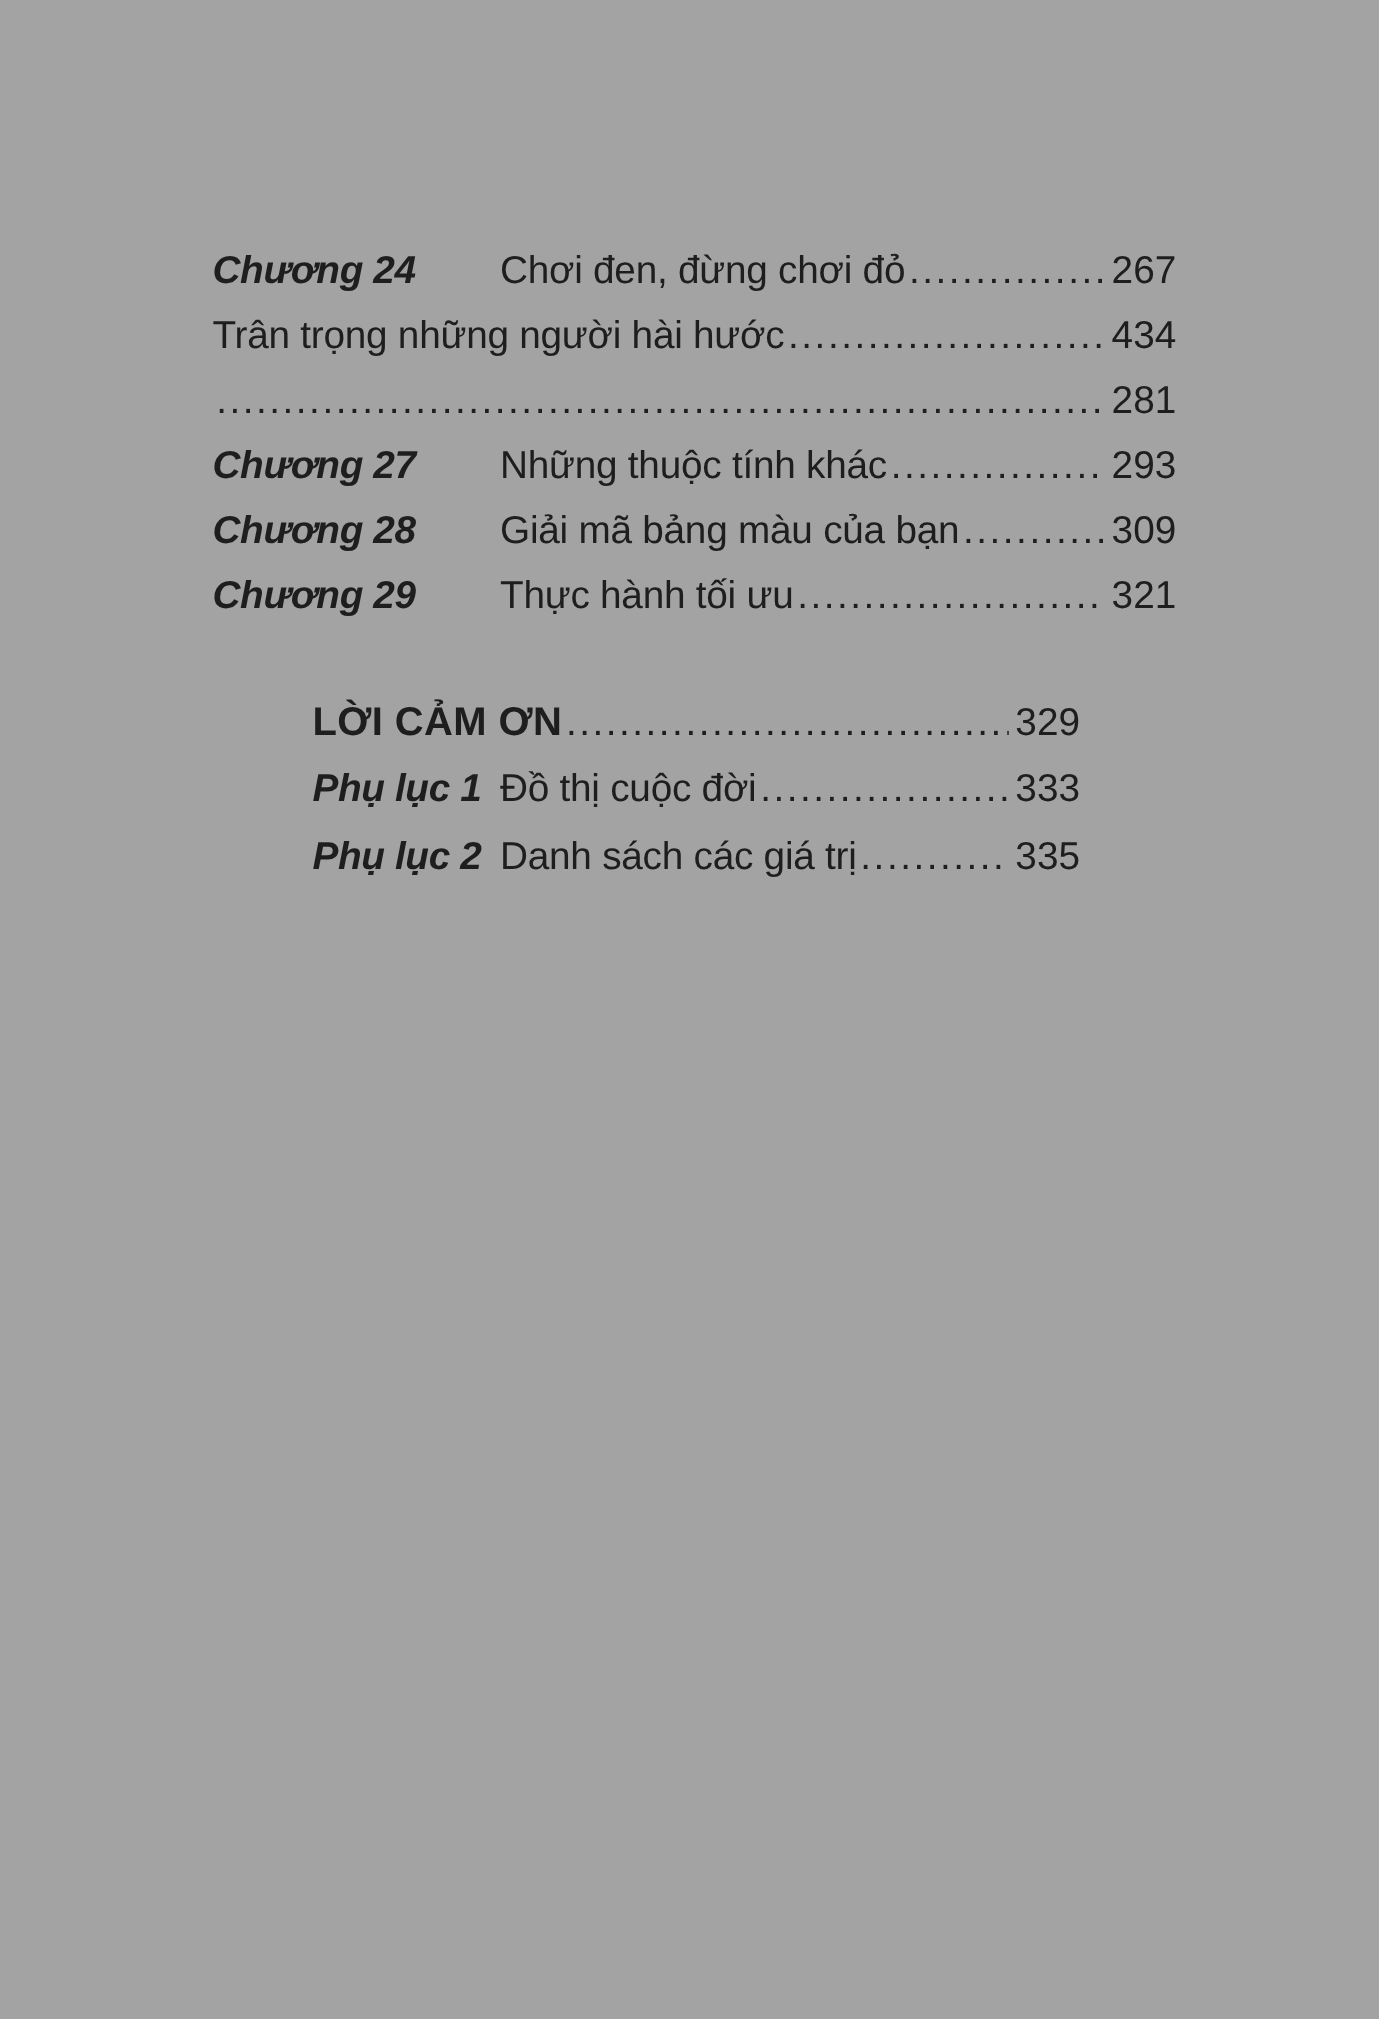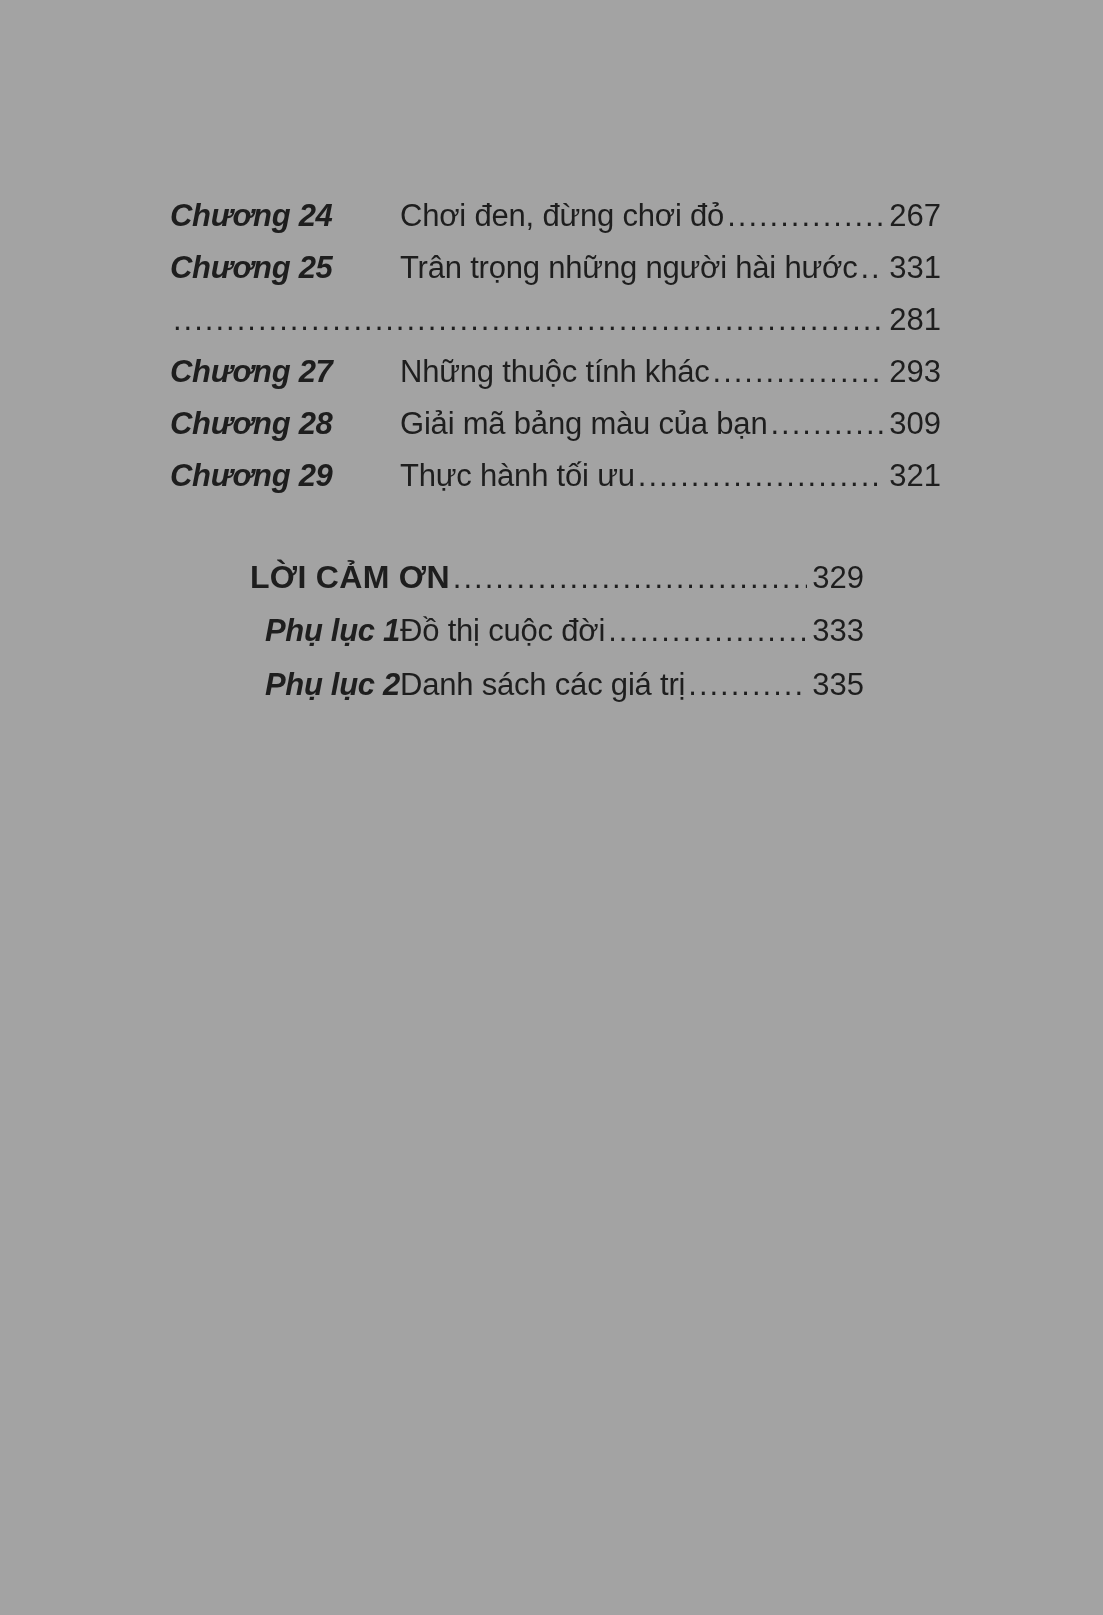--- a/index.html
+++ b/index.html
@@ -77,42 +77,40 @@
     font-weight: bold;
     font-size: 32px;
     letter-spacing: 0.3px;
   }
   .appx-label {
     flex: 0 0 150px;
     width: 150px;
     font-weight: bold;
     font-style: italic;
     letter-spacing: -0.3px;
-    text-align: right;
   }
 </style>
 </head>
 <body>
 
 <div class="page">
 
   <div class="chapters">
 
     <div class="row">
       <span class="chap-label">Chương 24</span>
       <span class="title">Chơi đen, đừng chơi đỏ</span>
       <span class="leader"></span>
       <span class="pagenum">267</span>
     </div>
 
     <div class="row">
-      <span class="chap-label">Chương 25</span>
       <span class="title">Trân trọng những người hài hước</span>
       <span class="leader"></span>
-      <span class="pagenum">331</span>
+      <span class="pagenum">434</span>
     </div>
 
     <div class="row">
       <span class="leader"></span>
       <span class="pagenum">281</span>
     </div>
 
     <div class="row">
       <span class="chap-label">Chương 27</span>
       <span class="title">Những thuộc tính khác</span>

